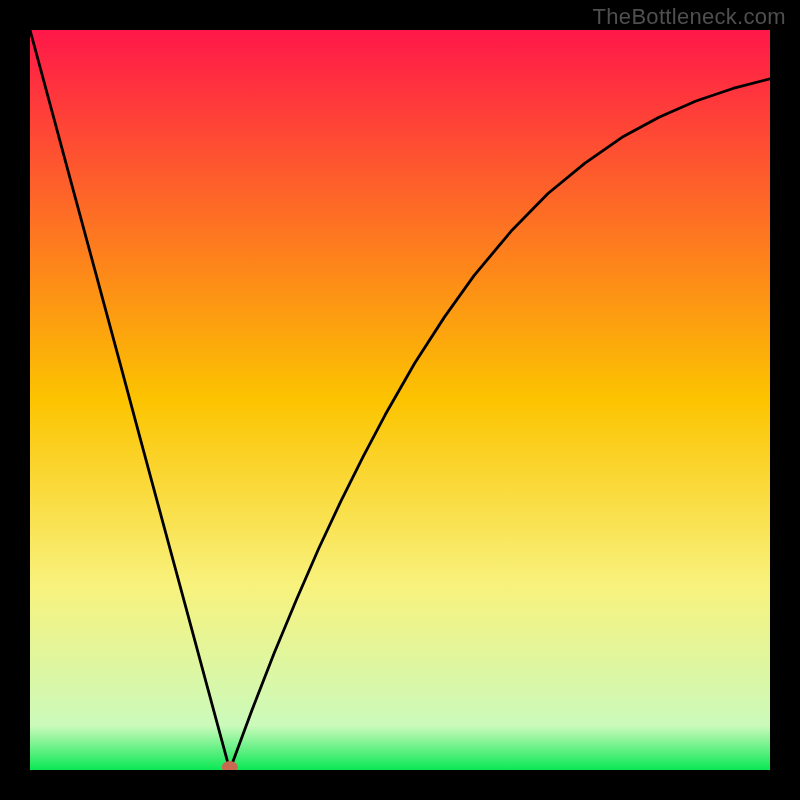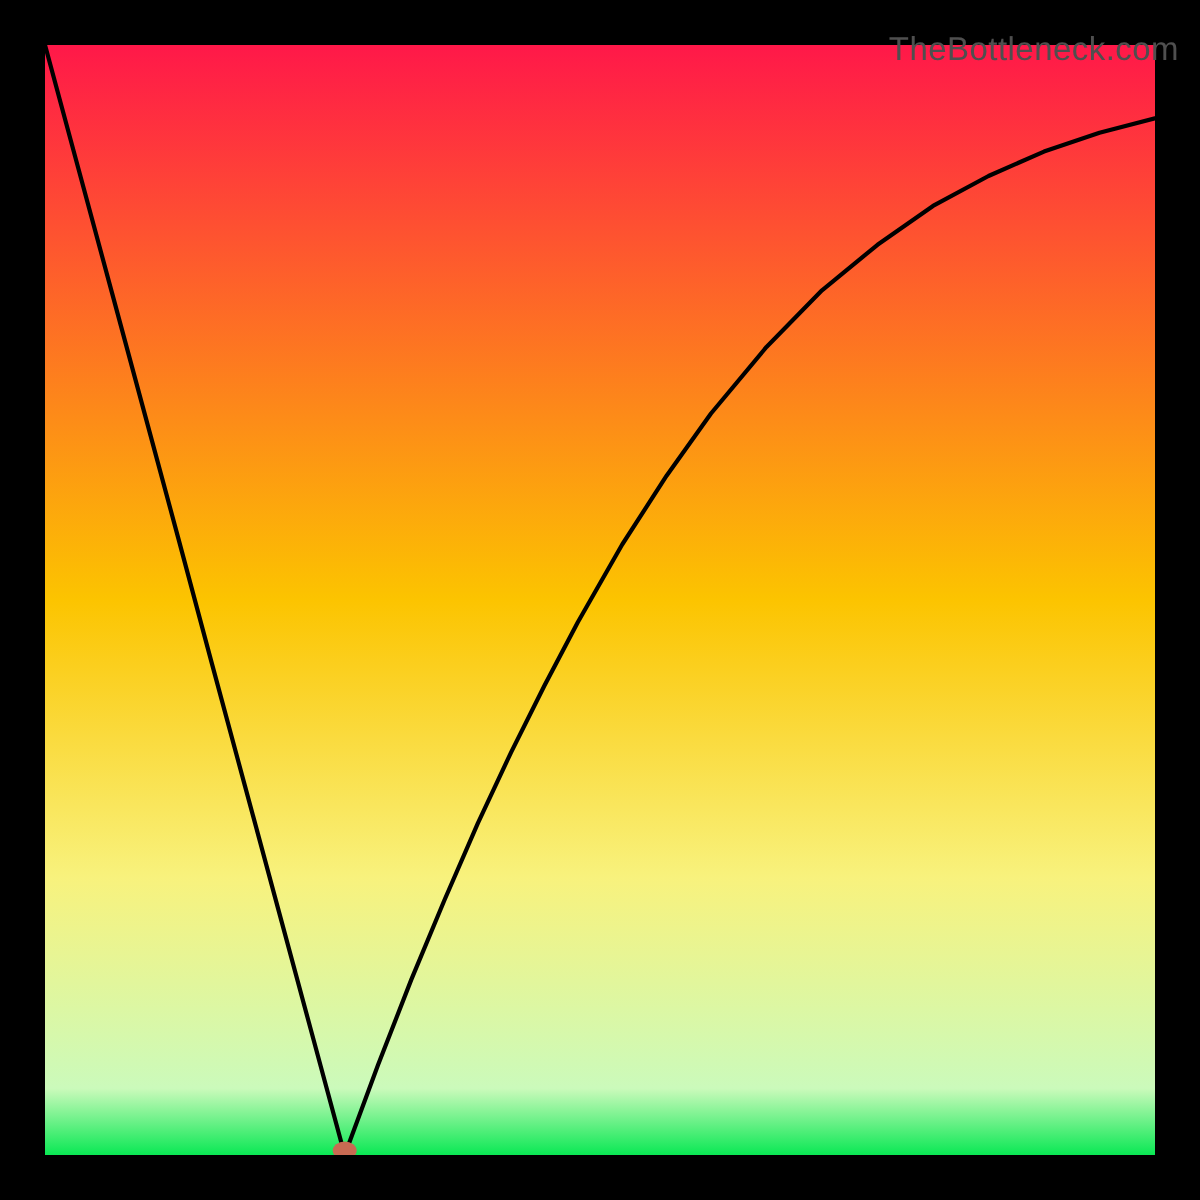--- a/index.html
+++ b/index.html
@@ -19,21 +19,20 @@
   }
   .watermark {
     position: absolute;
     top: 4px;
     right: 14px;
     color: #4f4f4f;
     font-size: 22px;
     font-weight: 500;
     letter-spacing: 0.3px;
     z-index: 5;
-    margin-top: 16px;
   }
   .plot-area {
     position: absolute;
     left: 30px;
     top: 30px;
     width: 740px;
     height: 740px;
     overflow: hidden;
   }
   .plot-area svg {

